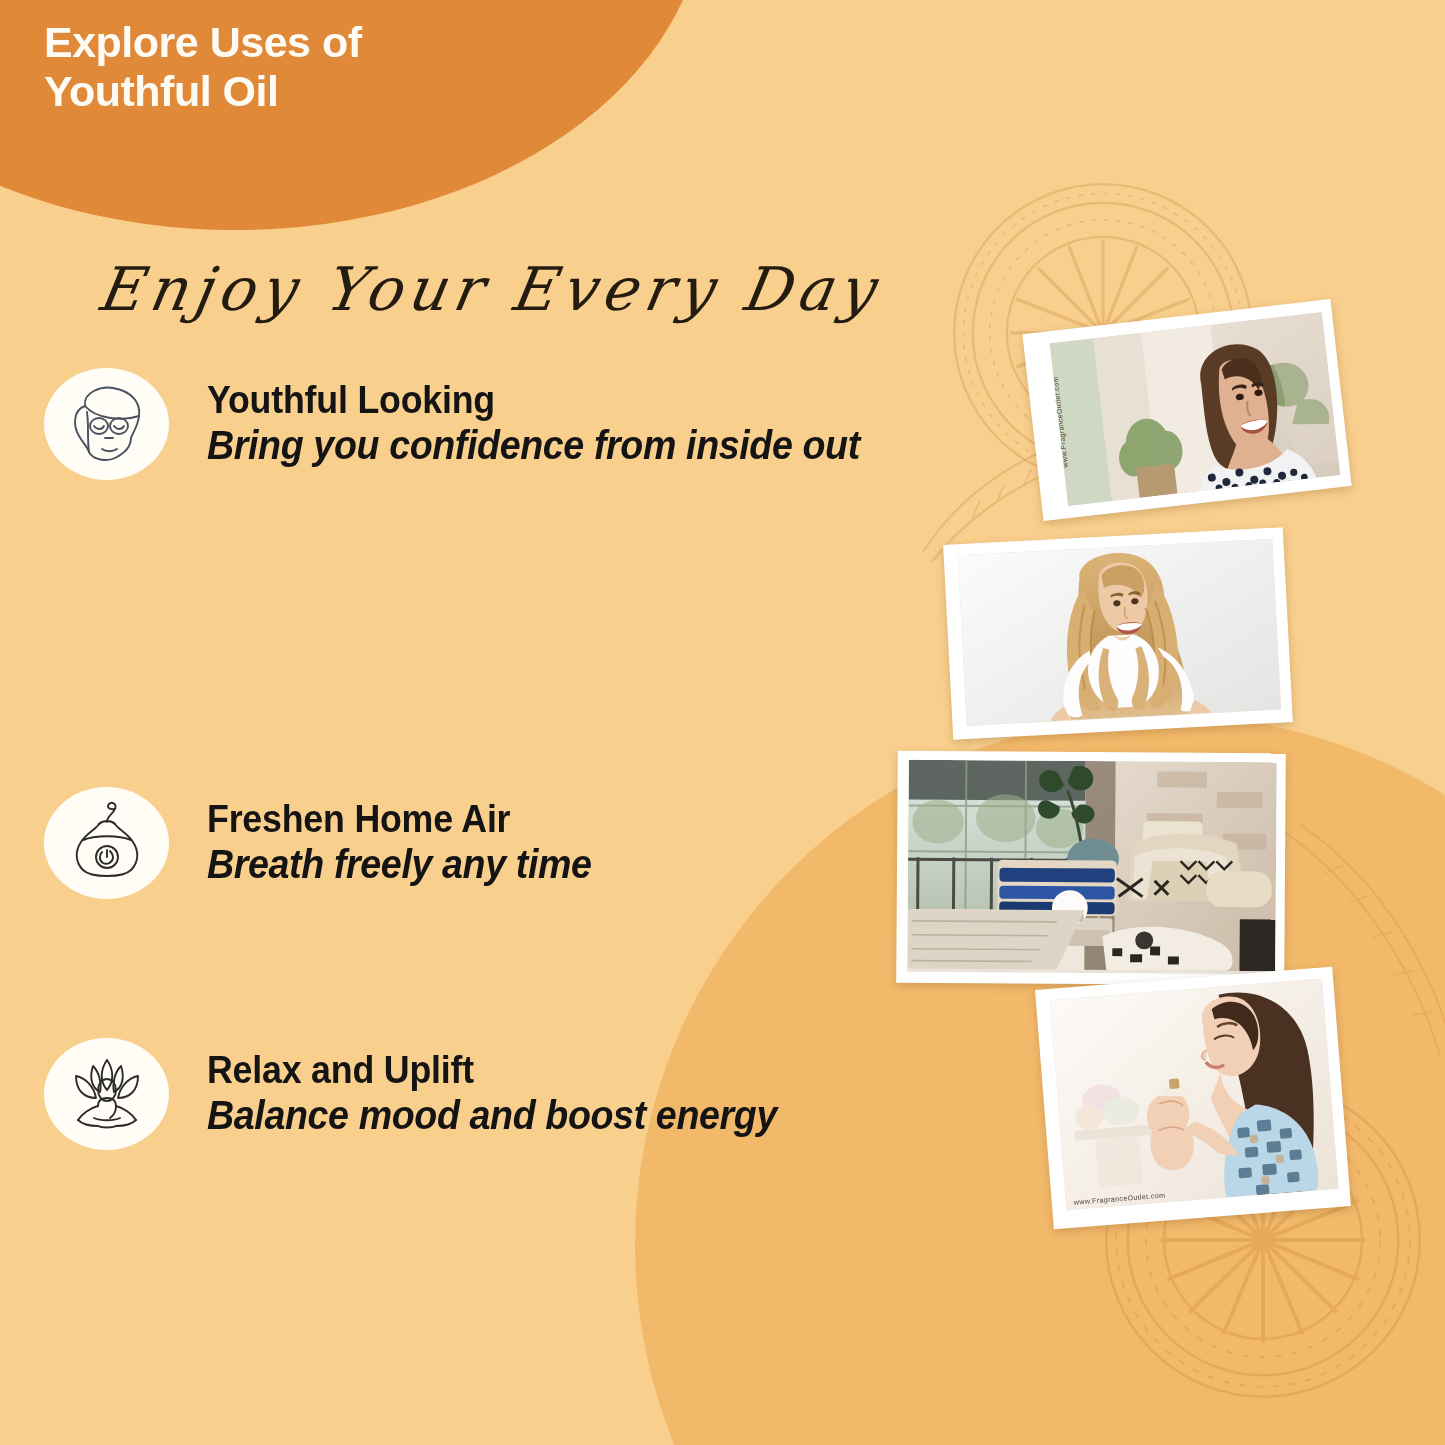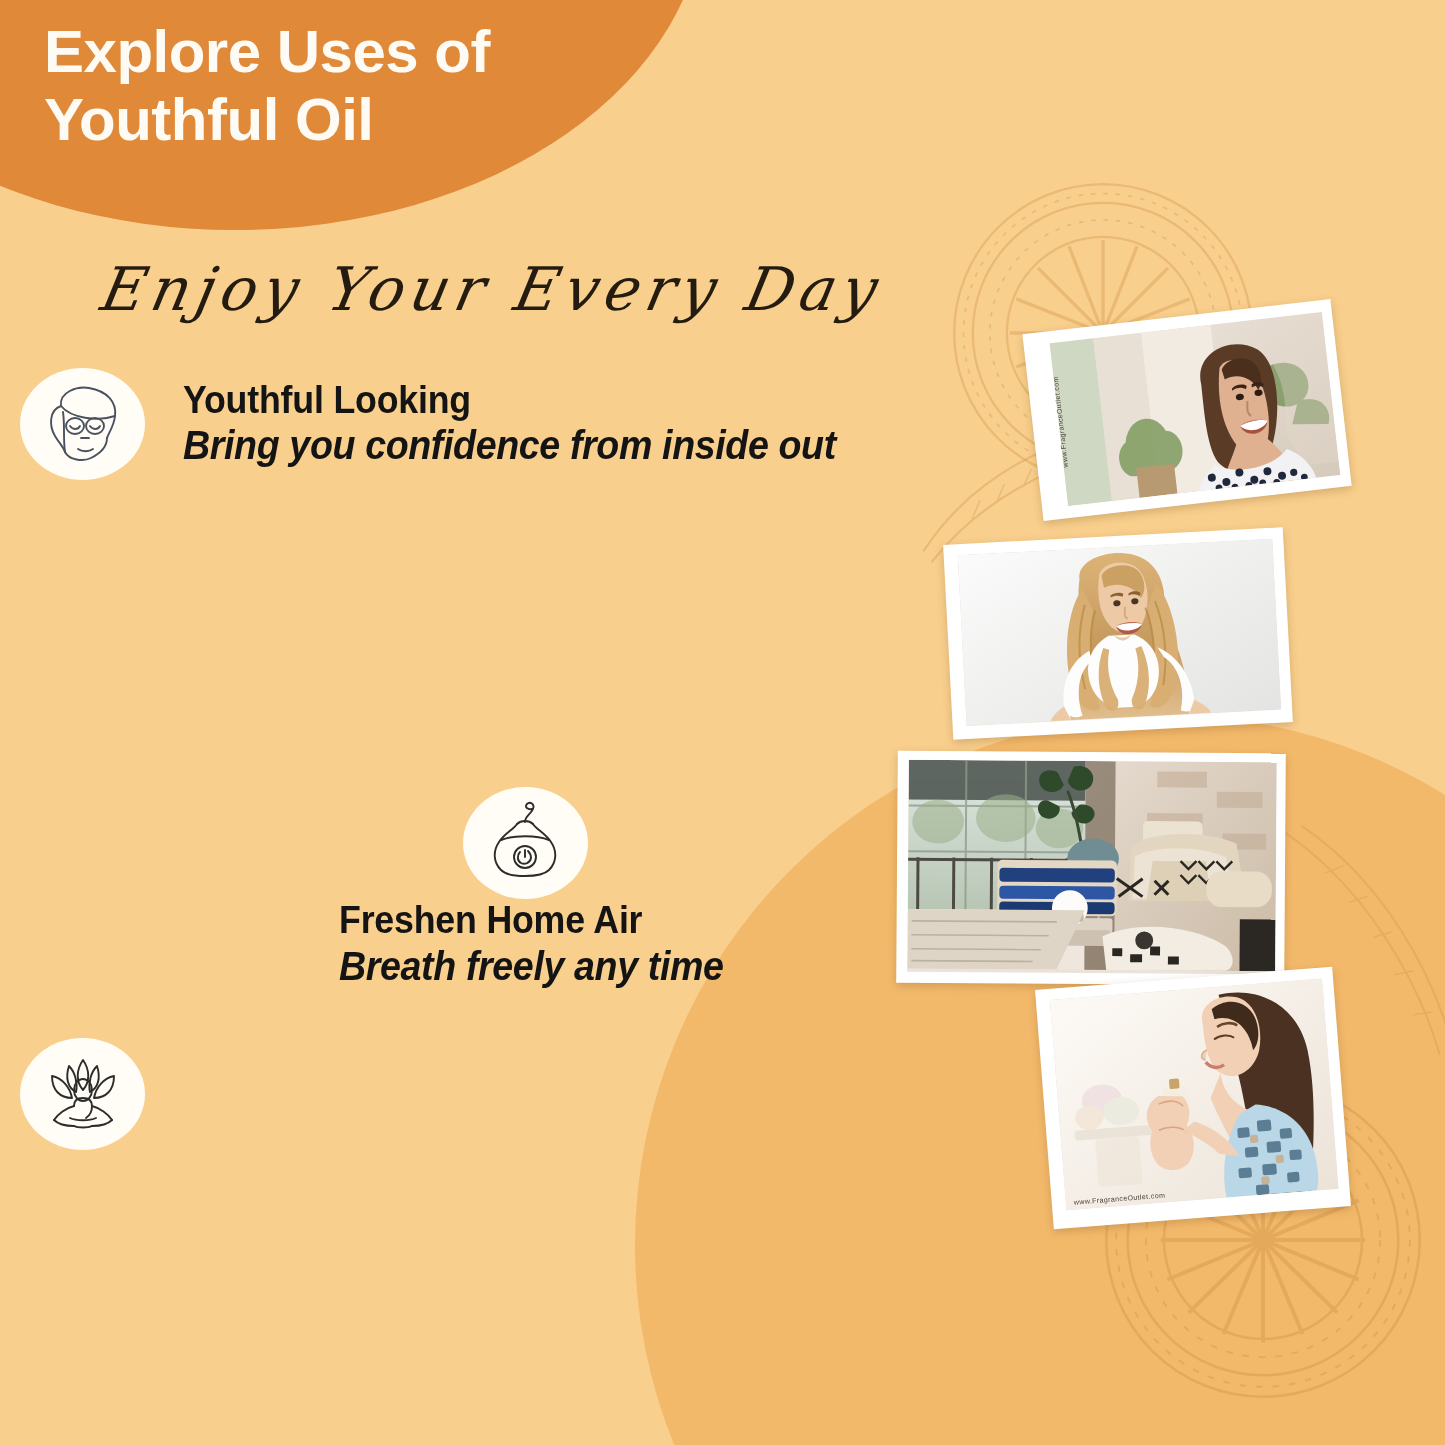--- a/index.html
+++ b/index.html
@@ -48,21 +48,21 @@
   .leaf-sweep { position: absolute; left: 918px; top: 398px; width: 270px; height: 180px; opacity: .30; }
   .leaf-sweep-2 { position: absolute; left: 1270px; top: 820px; width: 190px; height: 240px; opacity: .28; }
 
   
   .header-text {
     position: absolute;
     left: 44px;
     top: 18px;
     width: 620px;
     color: #fdfbf4;
-    font-size: 60px;
+    font-size: 43px;
     line-height: 1.13;
     font-weight: bold;
     letter-spacing: -0.5px;
   }
 
   
   .tagline {
     position: absolute;
     left: 103px;
     top: 254px;
@@ -71,28 +71,28 @@
     font-size: 60px;
     color: #241c10;
     letter-spacing: 6px;
     transform: skewX(-12deg);
     white-space: nowrap;
   }
 
   
   .feature {
     position: absolute;
-    left: 20px;
+    left: 44px;
     display: flex;
     align-items: center;
     width: 1010px;
   }
   .feature-1 { top: 368px; }
   .feature-2 { top: 575px; }
-  .feature-3 { top: 787px; flex-direction: column; }
+  .feature-3 { top: 787px; }
   .feature-4 { top: 1038px; }
 
   .icon-badge {
     flex: 0 0 auto;
     width: 125px;
     height: 112px;
     border-radius: 50%;
     background: #fffdf5;
     display: flex;
     align-items: center;
@@ -353,20 +353,24 @@
           <path d="M38 52 C 38 46, 42 44, 47 44 C 52 44, 56 46, 56 52 C 56 58, 53 62, 50 64"></path>
           <path d="M38 52 C 30 54, 22 60, 18 66"></path>
           <path d="M56 52 C 64 54, 72 60, 76 66"></path>
           <path d="M18 66 C 22 70, 30 72, 38 72"></path>
           <path d="M76 66 C 72 70, 64 72, 56 72"></path>
           <path d="M38 72 C 42 74, 52 74, 56 72"></path>
           <path d="M34 64 C 40 67, 54 67, 60 64"></path>
         </g>
       </svg>
     </div>
+    <div class="feature-text">
+      <div class="feature-title">Relax and Uplift</div>
+      <div class="feature-sub">Balance mood and boost energy</div>
+    </div>
   </div>
 
   <div class="photo photo-3">
     <div class="inner">
       <svg class="ph-img" viewBox="0 0 370 210" preserveAspectRatio="none">
         <defs>
           <linearGradient id="lrSky" x1="0" y1="0" x2="0" y2="1">
             <stop offset="0%" stop-color="#dfe8e4"></stop>
               <stop offset="100%" stop-color="#b9c6b4"></stop>
           </linearGradient>

